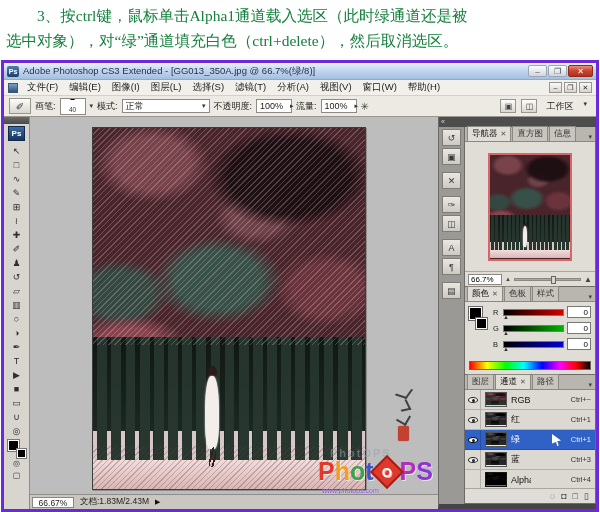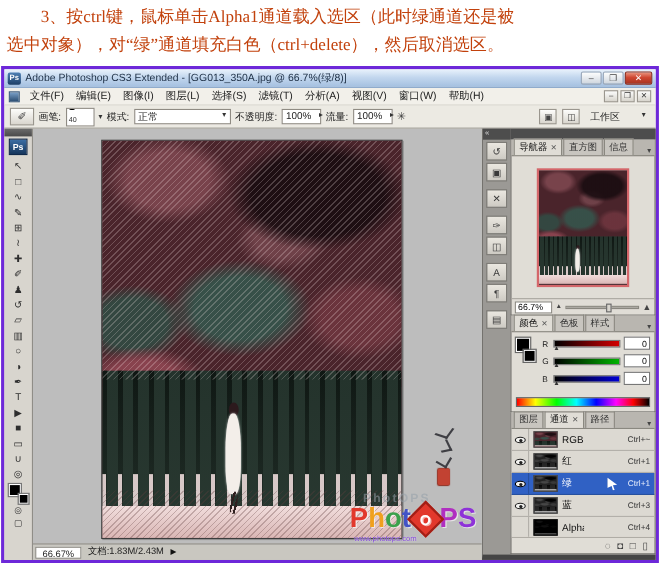--- a/index.html
+++ b/index.html
@@ -1,52 +1,52 @@
 <!DOCTYPE html>
 <html><head>
 <meta charset="utf-8">
 <style>
   * { margin:0; padding:0; box-sizing:border-box; }
   html,body { width:600px; height:512px; }
   body { position:relative; background:#fff; font-family:"Liberation Sans",sans-serif; overflow:hidden; }
 
   
-  .tutorial { position:absolute; top:4px; left:6px; right:4px; font-family:"Liberation Serif","DejaVu Serif",serif; font-size:15.5px; color:#c2410c; line-height:1.6; }
+  .tutorial { position:absolute; top:4px; left:6px; right:4px; font-family:"Liberation Serif","DejaVu Serif",serif; font-size:15.5px; color:#15803d; line-height:1.6; }
   .tutorial .l1 { text-indent:2em; }
 
   
   .pswin { position:absolute; top:60px; left:1px; width:598px; height:452px; border:3px solid #6d28d9; background:#ece9e2; display:flex; flex-direction:column; }
   .titlebar { height:17px; flex:0 0 17px; display:flex; align-items:center; padding:0 3px; gap:4px;
     background:linear-gradient(#e9f2fc,#c3d7ee 45%,#a4c0e0); border-bottom:1px solid #8fabcc; }
   .appicon { width:12px; height:11px; background:linear-gradient(#4d7fb4,#1d3f66); color:#fff; font-size:7px; font-weight:bold; display:flex; align-items:center; justify-content:center; border-radius:2px; }
   .wtitle { flex:1; font-size:9.5px; color:#1c2e44; white-space:nowrap; overflow:hidden; }
   .winbtns { display:flex; gap:1px; }
   .wbtn { width:19px; height:12px; font-size:8px; line-height:11px; text-align:center; color:#444;
     background:linear-gradient(#fdfdfd,#cfd6de); border:1px solid #9aa7b8; border-radius:2px; }
   .wbtn.close { background:linear-gradient(#e8927d,#cf4631 45%,#a83420); color:#fff; border-color:#8e2a18; width:25px; }
 
   .menubar { height:16px; flex:0 0 16px; display:flex; align-items:center; gap:1px; padding:0 4px; background:#f2f0ea; border-bottom:1px solid #d4d1c9; font-size:9.5px; color:#222; }
   .docicon { width:10px; height:10px; background:linear-gradient(#7aa0c8,#2d4f74); border:1px solid #3a5a7d; margin-right:3px; }
   .mitem { padding:1px 5px; white-space:nowrap; }
   .docbtns { margin-left:auto; display:flex; gap:2px; }
   .dbtn { width:13px; height:11px; font-size:7px; line-height:10px; text-align:center; background:linear-gradient(#fbfbfb,#d8d5cd); border:1px solid #9a968e; color:#333; }
 
   .optionsbar { height:21px; flex:0 0 21px; display:flex; align-items:center; gap:4px; padding:0 5px; background:#eceae3; border-bottom:1px solid #9a968e; font-size:9px; color:#222; }
-  .obox { background:#fff; border:1px solid #8f8b83; height:14px; display:flex; align-items:flex-start; padding:0 3px; gap:7px; }
+  .obox { background:#fff; border:1px solid #8f8b83; height:14px; display:flex; align-items:center; padding:0 3px; gap:7px; }
   .toolicon { width:22px; height:16px; background:linear-gradient(#fdfdfb,#d9d6ce); border:1px solid #9a968e; display:flex; align-items:center; justify-content:center; font-size:10px; color:#333; }
   .caret { font-size:7px; color:#333; }
   .brushprev { flex-direction:column; width:26px; height:17px; line-height:1; padding:0 2px; justify-content:center; }
   .brushdot { width:5px; height:5px; border-radius:50%; background:#000; }
   .brushsize { font-size:6.5px; color:#333; }
   .modesel { width:88px; justify-content:space-between; }
   .pctbox { width:36px; justify-content:space-between; }
   .airbrush { font-size:10px; color:#444; }
   .obright { margin-left:auto; display:flex; align-items:center; gap:5px; }
   .obicon { width:16px; height:14px; background:linear-gradient(#fdfdfb,#d9d6ce); border:1px solid #9a968e; font-size:8px; color:#444; text-align:center; line-height:13px; }
-  .workspace { display:flex; align-items:flex-start; gap:20px; padding:1px 4px; }
+  .workspace { display:flex; align-items:flex-start; gap:10px; padding:1px 4px; }
 
   
   .content { flex:1; display:flex; min-height:0; }
 
   
   .toolbox { width:26px; flex:0 0 26px; background:#d8d5ce; border-right:1px solid #8f8d87; display:flex; flex-direction:column; align-items:center; padding-top:0; }
   .tbgrip { width:100%; height:7px; background:linear-gradient(#6b6b6b,#4a4a4a); margin-bottom:2px; }
   .pslogo { width:17px; height:15px; background:linear-gradient(#3c6ea4,#16365c); color:#fff; font-size:8px; font-weight:bold; display:flex; align-items:center; justify-content:center; margin-bottom:3px; border:1px solid #10294a; }
   .tool { width:20px; height:14px; display:flex; align-items:center; justify-content:center; font-size:9px; color:#2e2e2e; }
   .tcolors { position:relative; width:20px; height:18px; margin-top:2px; }

